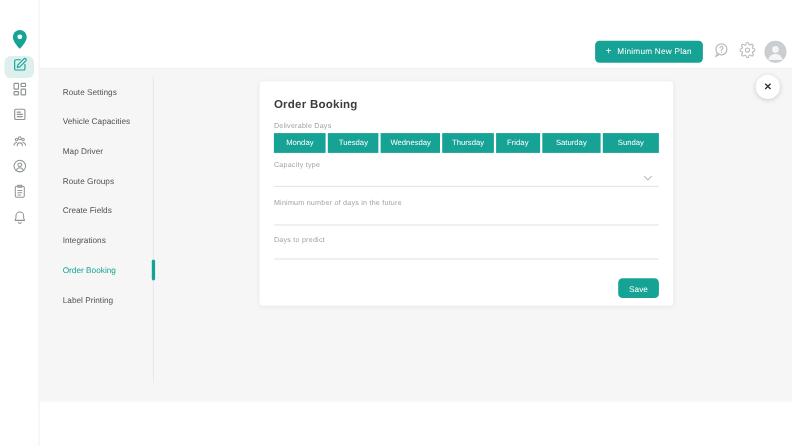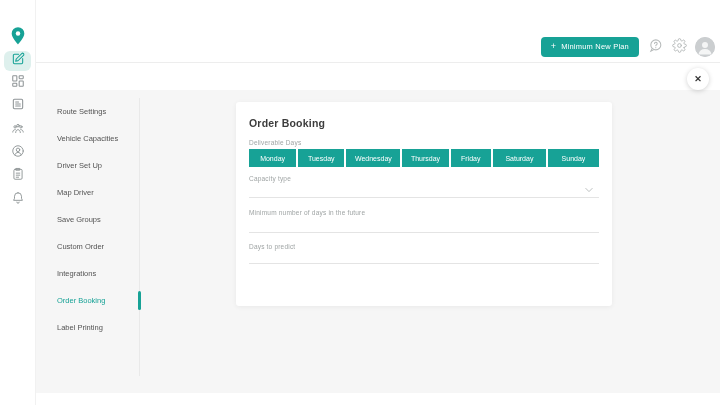--- a/index.html
+++ b/index.html
@@ -20,21 +20,21 @@
   .topbar-inner{position:absolute;top:36px;right:5px;height:21px;display:flex;align-items:center;gap:8px;}
   .create-btn{background:var(--accent);color:#fff;border:none;border-radius:4px;height:20px;padding:0 10px;
               font-size:7.5px;font-family:inherit;display:flex;align-items:center;gap:5px;cursor:pointer;letter-spacing:.2px;}
   .create-btn .plus{font-size:9px;line-height:1;}
   .icon-btn{width:16px;height:16px;color:#b7bbbb;background:none;border:none;padding:0;cursor:pointer;display:flex;align-items:center;justify-content:center;}
   .icon-btn svg{width:15px;height:15px;}
   .avatar{width:20px;height:20px;border-radius:50%;background:#cbced0;overflow:hidden;cursor:pointer;flex:0 0 auto;}
   .avatar svg{width:20px;height:20px;display:block;}
 
   
-  .content{position:absolute;left:35px;top:62px;width:685px;height:303px;background:var(--bg);margin-top:28px;}
+  .content{position:absolute;left:35px;top:62px;width:685px;height:303px;background:var(--bg);}
 
   
   .menu{position:absolute;left:0;top:8px;width:104px;height:278px;border-right:1px solid #e9e9e9;}
   .menu-item{height:27px;line-height:27px;padding-left:22px;font-size:7.5px;color:#545454;position:relative;cursor:pointer;white-space:nowrap;}
   .menu-item.active{color:var(--accent);}
   .menu-item.active .active-bar{position:absolute;right:-2px;top:4px;width:3px;height:19px;background:var(--accent);border-radius:2px;}
 
   
   .panel{position:absolute;left:201px;top:12px;width:376px;height:204px;background:#fff;border-radius:3px;
          box-shadow:0 1px 5px rgba(0,0,0,.06);box-sizing:border-box;padding:0 13px;}
@@ -152,24 +152,23 @@
           </svg>
       </div>
     </div>
   </header>
 
   <main class="content">
 
     <nav class="menu">
       <div class="menu-item"><span>Route Settings</span></div>
       <div class="menu-item"><span>Vehicle Capacities</span></div>
-      <div class="menu-item"><span>Driver Set Up</span></div>
       <div class="menu-item"><span>Map Driver</span></div>
-      <div class="menu-item"><span>Save Groups</span></div>
-      <div class="menu-item"><span>Custom Order</span></div>
+      <div class="menu-item"><span>Route Groups</span></div>
+      <div class="menu-item"><span>Create Fields</span></div>
       <div class="menu-item"><span>Integrations</span></div>
       <div class="menu-item active"><span>Order Booking</span><span class="active-bar"></span></div>
       <div class="menu-item"><span>Label Printing</span></div>
     </nav>
 
     <section class="panel">
       <h1 class="panel-title">Order Booking</h1>
 
       <div class="tiny-label days-label">Deliverable Days</div>
       <div class="days">
@@ -194,20 +193,23 @@
       <div class="field-min">
         <div class="tiny-label">Minimum number of days in the future</div>
         <input class="text-input" type="text" style="">
       </div>
 
       <div class="field-predict">
         <div class="tiny-label">Days to predict</div>
         <input class="text-input" type="text" style="">
       </div>
 
+      <div class="panel-footer">
+        <button class="save-btn">Save</button>
+      </div>
     </section>
   </main>
 
   <button class="close-btn">
     <span>✕</span>
   </button>
 
 </div>
 
 </body></html>

